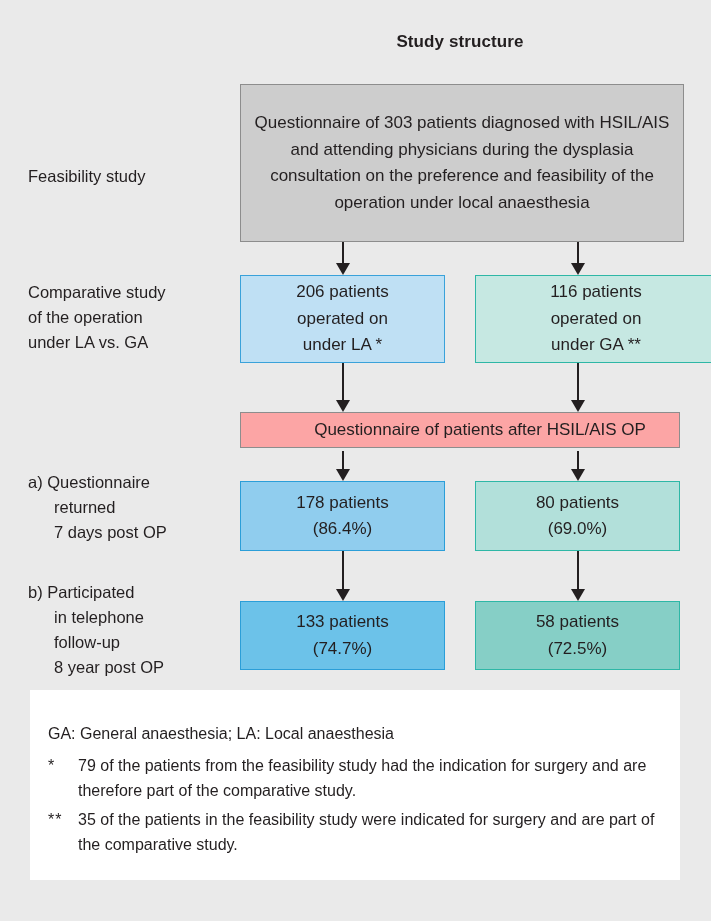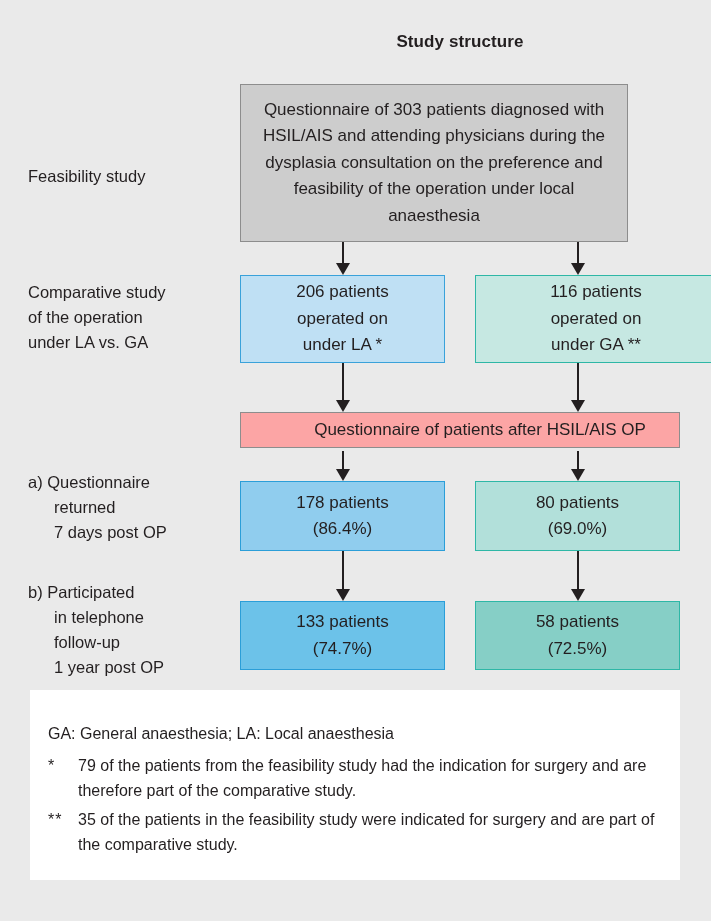--- a/index.html
+++ b/index.html
@@ -58,21 +58,21 @@
     align-items: center;
     justify-content: center;
     text-align: center;
     font-size: 17px;
     line-height: 26.5px;
     color: #231f20;
   }
   .box-gray {
     left: 240px;
     top: 84px;
-    width: 388px;
+    width: 444px;
     height: 158px;
     background: #cdcdcd;
     border: 1.5px solid #8d8d8d;
     padding: 0 10px;
   }
   .box-white {
     left: 240px;
     top: 412px;
     width: 440px;
     height: 36px;
@@ -191,21 +191,21 @@
   <div class="row-label" id="label-feasibility" style="white-space:pre-line">Feasibility study</div>
   <div class="row-label" id="label-comparative" style="white-space:pre-line">Comparative study
 of the operation
 under LA vs. GA</div>
   <div class="row-label hang" id="label-returned" style="white-space:pre-line">a) Questionnaire
 returned
 7 days post OP</div>
   <div class="row-label hang" id="label-telephone" style="white-space:pre-line">b) Participated
 in telephone
 follow-up
-1 year post OP</div>
+8 year post OP</div>
 
   <div class="box box-gray">
     <span class="box-lines">Questionnaire of 303 patients diagnosed with HSIL/AIS and attending physicians during the dysplasia consultation on the preference and feasibility of the operation under local anaesthesia</span>
   </div>
 
   <div class="arrow" style="left:336px; top:242px; height:33px;">
     <div class="shaft" style="height:21px;"></div>
     <div class="head" style="top:21px;"></div>
   </div>
   <div class="arrow" style="left:571px; top:242px; height:33px;">

